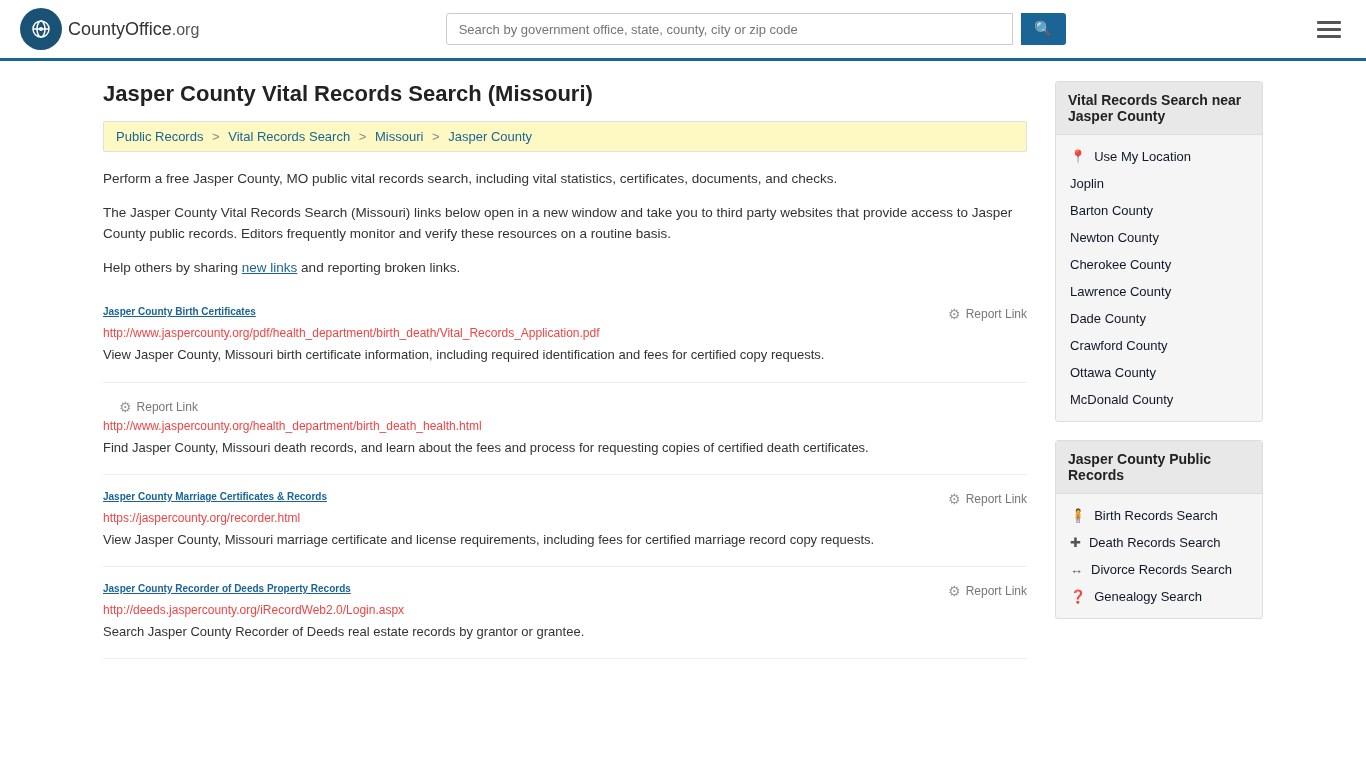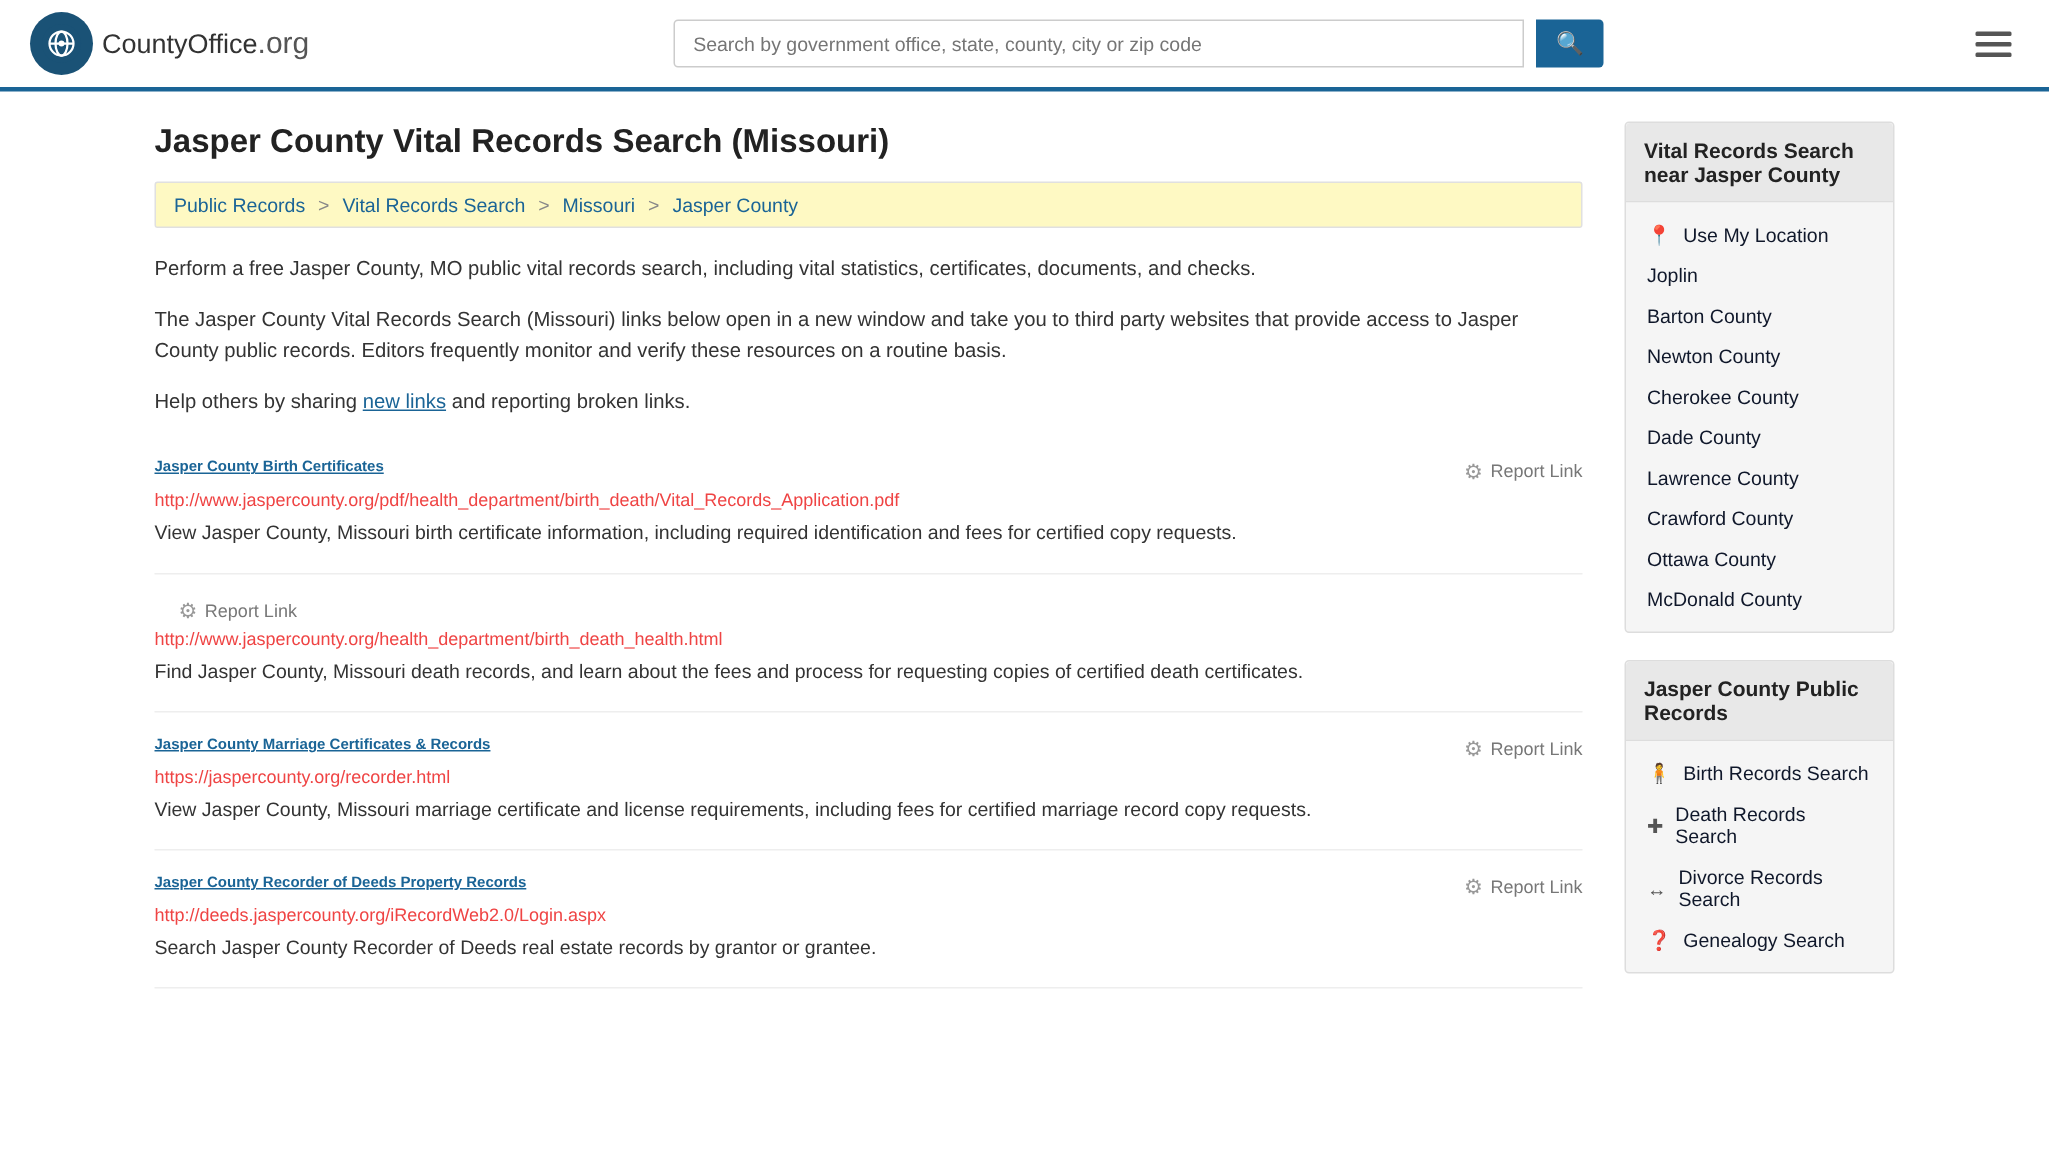--- a/index.html
+++ b/index.html
@@ -75,21 +75,21 @@
 
     
     #main-wrapper {
       max-width: 1200px;
       margin: 0 auto;
       padding: 20px 20px;
       display: flex;
       gap: 28px;
     }
     #content { flex: 1; }
-    #sidebar { width: 180px; flex-shrink: 0; }
+    #sidebar { width: 208px; flex-shrink: 0; }
 
     
     #page-title {
       font-size: 22px;
       font-weight: bold;
       color: #222;
       margin-bottom: 14px;
     }
 
     
@@ -192,21 +192,21 @@
     <div id="logo-circle">
       <svg width="28" height="28" viewBox="0 0 28 28" fill="none">
         <circle cx="14" cy="14" r="13" fill="#1a5276"></circle>
         <circle cx="14" cy="14" r="8" fill="none" stroke="#fff" stroke-width="1.5"></circle>
         <ellipse cx="14" cy="14" rx="4" ry="8" fill="none" stroke="#fff" stroke-width="1.5"></ellipse>
         <line x1="6" y1="14" x2="22" y2="14" stroke="#fff" stroke-width="1.5"></line>
         <circle cx="14" cy="14" r="2" fill="#fff"></circle>
       </svg>
     </div>
     <div id="logo-text">
-      <span>CountyOffice</span><span style="color:#555;font-weight:normal;font-size:20px;">.org</span>
+      <span>CountyOffice</span><span style="color:#555;font-weight:normal;font-size:16px;">.org</span>
     </div>
   </div>
 
   <div id="search-area">
     <input id="search-input" type="text" placeholder="Search by government office, state, county, city or zip code" style="">
     <button id="search-button">
       <span>🔍</span>
     </button>
   </div>
 
@@ -304,24 +304,24 @@
           <div class="sidebar-item">
             <a href="#">Barton County</a>
           </div>
           <div class="sidebar-item">
             <a href="#">Newton County</a>
           </div>
           <div class="sidebar-item">
             <a href="#">Cherokee County</a>
           </div>
           <div class="sidebar-item">
+            <a href="#">Lawrence County</a>
+          </div>
+          <div class="sidebar-item">
             <a href="#">Dade County</a>
-          </div>
-          <div class="sidebar-item">
-            <a href="#">Lawrence County</a>
           </div>
           <div class="sidebar-item">
             <a href="#">Crawford County</a>
           </div>
           <div class="sidebar-item">
             <a href="#">Ottawa County</a>
           </div>
           <div class="sidebar-item">
             <a href="#">McDonald County</a>
           </div>

